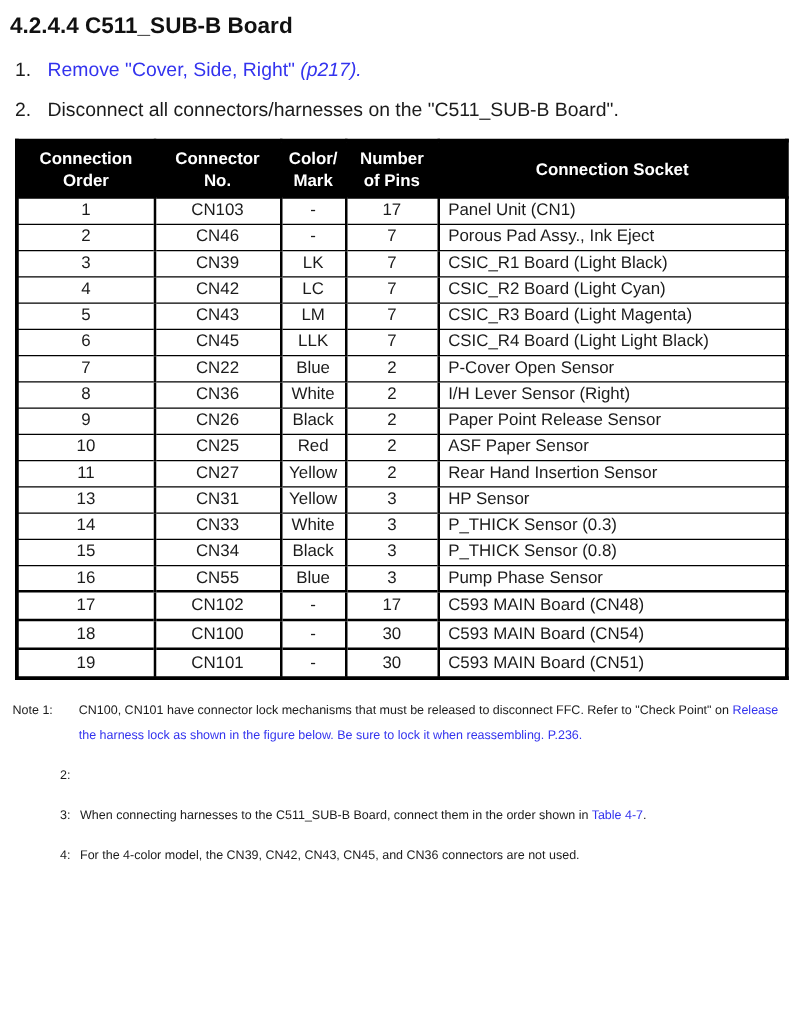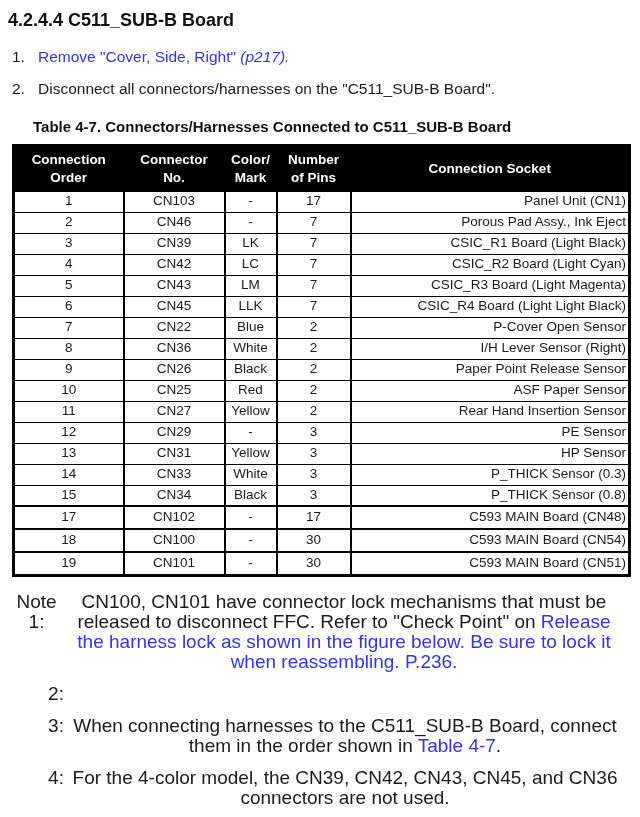--- a/index.html
+++ b/index.html
@@ -39,25 +39,25 @@
     background:var(--header_bg);color:var(--header_fg);
     font-size:13.5px;font-weight:bold;text-align:center;vertical-align:middle;
     padding:4px 1px;border:2px solid var(--table_border);
     white-space:pre-line;line-height:1.3;
   }
   table.conn td{
     border:solid var(--table_border);border-width:1.5px 2px;
     font-size:13.5px;height:21px;text-align:center;vertical-align:middle;
     padding:1px 2px;line-height:1.1;background:#fff;
   }
-  table.conn td.socket{text-align:right;padding-left:7px;}
+  table.conn td.socket{text-align:left;padding-left:7px;}
   table.conn tr.tall td{height:23px;border-top-width:2.5px;}
 
   .notes{margin-top:15px;}
-  .note{display:flex;font-size:19px;line-height:20px;margin-bottom:12px;text-align:center;}
+  .note{display:flex;font-size:10px;line-height:20px;margin-bottom:12px;}
   .note .label{flex:0 0 auto;margin-left:48px;width:16px;}
   .note.first .label{margin-left:10px;width:53px;}
   .note .body{flex:0 1 auto;width:562px;}
 </style>
 </head>
 <body>
 
 <div class="page">
 
   <h1 class="title">4.2.4.4  C511_SUB-B Board</h1>
@@ -66,21 +66,20 @@
       <li class="step">
         <span class="num">1.</span>
         <span class="txt"><span class="link">Remove "Cover, Side, Right" </span><span class="link italic">(p217).</span></span>
       </li>
       <li class="step">
         <span class="num">2.</span>
         <span class="txt"><span>Disconnect all connectors/harnesses on the "C511_SUB-B Board".</span></span>
       </li>
     </ol>
 
-  <div class="caption">Table 4-7. Connectors/Harnesses Connected to C511_SUB-B Board</div>
 
   <table class="conn">
     <colgroup id="cols">
         <col style="width: 110px;">
         <col style="width: 101px;">
         <col style="width: 52px;">
         <col style="width: 74px;">
         <col style="width: 279px;">
       </colgroup>
     <thead>
@@ -168,46 +167,46 @@
           <td class="socket">ASF Paper Sensor</td>
         </tr>
         <tr>
           <td>11</td>
           <td>CN27</td>
           <td>Yellow</td>
           <td>2</td>
           <td class="socket">Rear Hand Insertion Sensor</td>
         </tr>
         <tr>
-          <td>12</td>
-          <td>CN29</td>
-          <td>-</td>
-          <td>3</td>
-          <td class="socket">PE Sensor</td>
-        </tr>
-        <tr>
           <td>13</td>
           <td>CN31</td>
           <td>Yellow</td>
           <td>3</td>
           <td class="socket">HP Sensor</td>
         </tr>
         <tr>
           <td>14</td>
           <td>CN33</td>
           <td>White</td>
           <td>3</td>
           <td class="socket">P_THICK Sensor (0.3)</td>
         </tr>
         <tr>
           <td>15</td>
           <td>CN34</td>
           <td>Black</td>
           <td>3</td>
           <td class="socket">P_THICK Sensor (0.8)</td>
+        </tr>
+        <tr>
+          <td>16</td>
+          <td>CN55</td>
+          <td>Blue</td>
+          <td>3</td>
+          <td class="socket">Pump Phase Sensor</td>
         </tr>
         <tr class="tall">
           <td>17</td>
           <td>CN102</td>
           <td>-</td>
           <td>17</td>
           <td class="socket">C593 MAIN Board (CN48)</td>
         </tr>
         <tr class="tall">
           <td>18</td>

